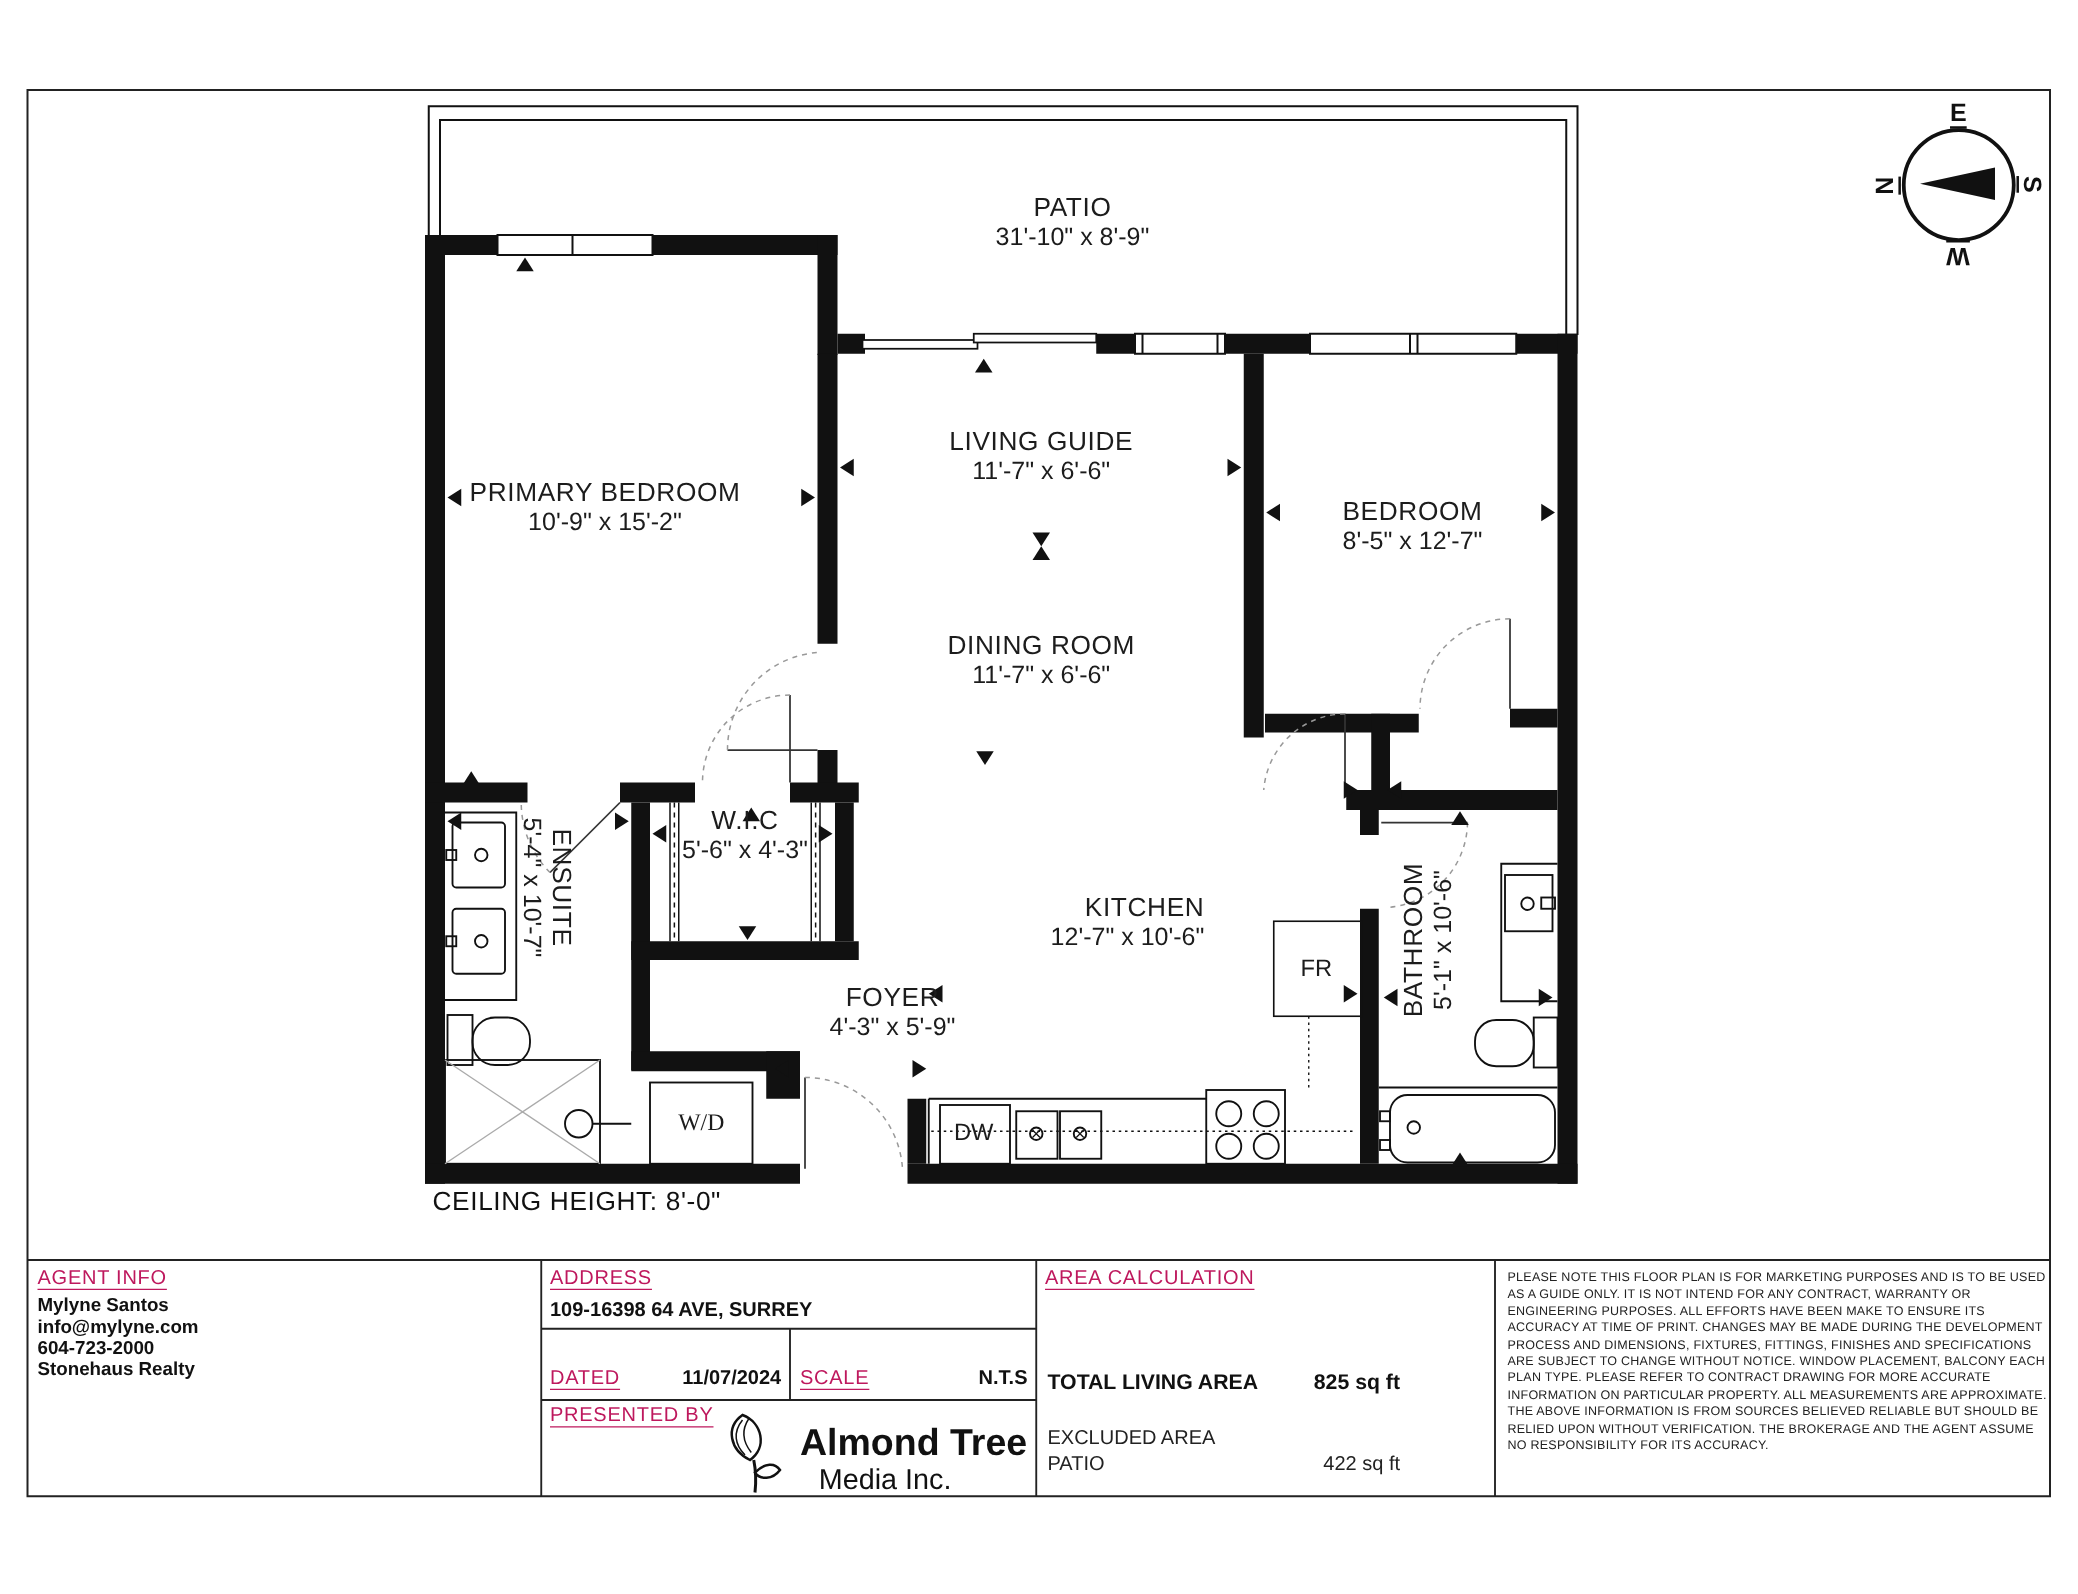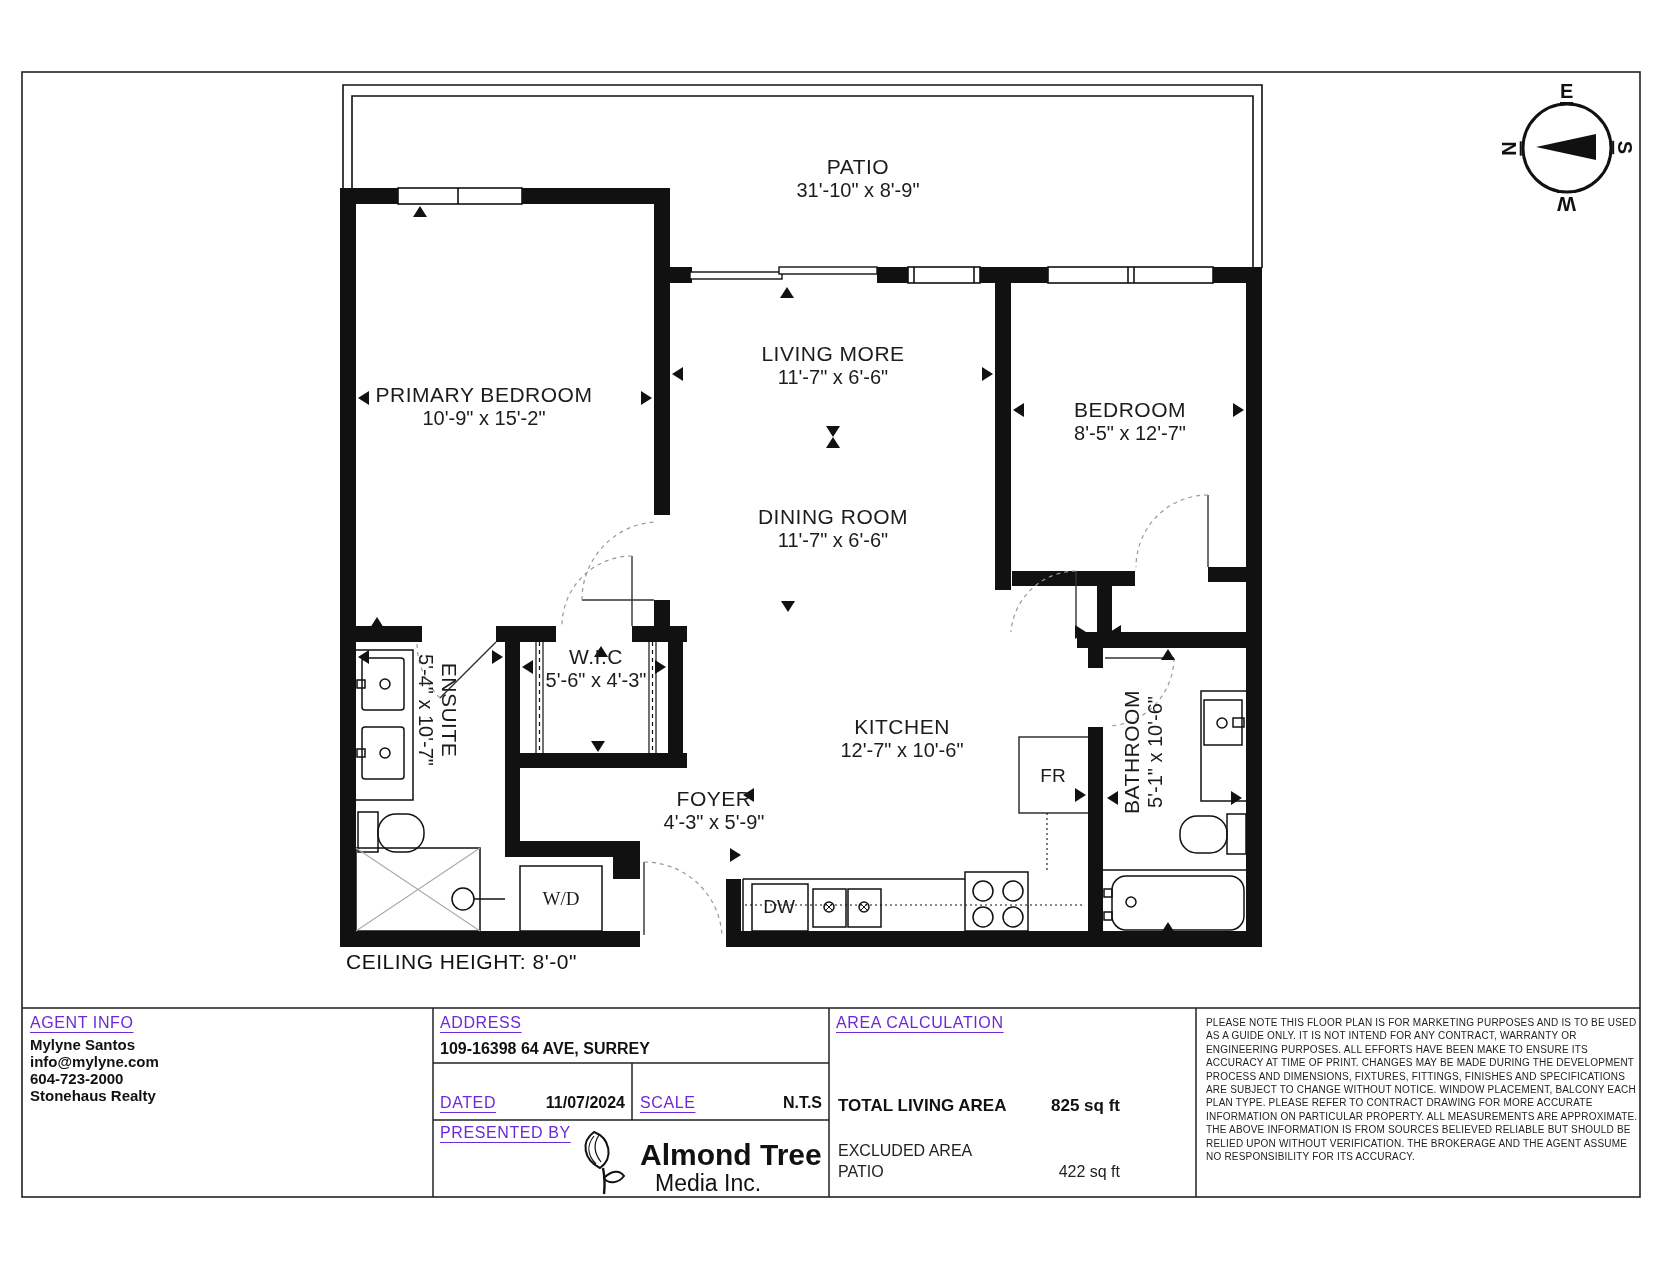--- a/index.html
+++ b/index.html
@@ -6,21 +6,21 @@
   body{width:1662px;height:1275px;position:relative;font-family:"Liberation Sans",sans-serif;color:#1c1c1c;overflow:hidden;}
   #plan-svg{position:absolute;left:0;top:0;}
   .rlabel{position:absolute;transform:translateX(-50%);text-align:center;white-space:nowrap;color:#1c1c1c;}
   .rlabel .nm{font-size:21px;letter-spacing:.5px;}
   .rlabel .dims{font-size:20px;}
   .rot90{transform:translate(-50%,-50%) rotate(90deg);}
   .rotm90{transform:translate(-50%,-50%) rotate(-90deg);}
   .fixlabel{position:absolute;transform:translate(-50%,-50%);font-size:19px;color:#1c1c1c;white-space:nowrap;}
   .ceiling{position:absolute;left:346px;top:950px;font-size:21px;letter-spacing:.5px;color:#111;}
   .compass-letter{position:absolute;font-size:20px;font-weight:600;color:#111;text-decoration:underline;text-underline-offset:4px;}
-  .uh{position:absolute;font-size:16px;letter-spacing:.6px;color:#6d28d9;text-decoration:underline;text-underline-offset:4px;white-space:nowrap;}
+  .uh{position:absolute;font-size:16px;letter-spacing:.6px;color:#be185d;text-decoration:underline;text-underline-offset:4px;white-space:nowrap;}
   .bv{position:absolute;font-weight:bold;font-size:16px;color:#111;white-space:nowrap;}
   .nv{position:absolute;font-size:16px;color:#222;white-space:nowrap;}
   .agent-lines{position:absolute;left:30px;top:1036px;font-size:15px;font-weight:bold;line-height:17px;color:#111;}
   .disclaimer{position:absolute;left:1206px;top:1016px;width:432px;font-size:10px;line-height:13.4px;letter-spacing:.2px;color:#222;}
   .logo-main{position:absolute;left:640px;top:1138px;font-size:30px;font-weight:bold;color:#111;white-space:nowrap;}
   .logo-sub{position:absolute;left:655px;top:1170px;font-size:23px;color:#111;white-space:nowrap;text-align:center;}
   .right16{text-align:right;width:120px;}
 </style>
 </head>
 <body>
@@ -228,21 +228,21 @@
   <div class="nm">PATIO</div>
   <div class="dims">31'-10" x 8'-9"</div>
 </div>
 
 <div class="rlabel" style="left:484px;top:383px;">
   <div class="nm">PRIMARY BEDROOM</div>
   <div class="dims">10'-9" x 15'-2"</div>
 </div>
 
 <div class="rlabel" style="left:833px;top:342px;">
-  <div class="nm">LIVING MORE</div>
+  <div class="nm">LIVING GUIDE</div>
   <div class="dims">11'-7" x 6'-6"</div>
 </div>
 
 <div class="rlabel" style="left:833px;top:505px;">
   <div class="nm">DINING ROOM</div>
   <div class="dims">11'-7" x 6'-6"</div>
 </div>
 
 <div class="rlabel" style="left:1130px;top:398px;">
   <div class="nm">BEDROOM</div>
@@ -252,21 +252,21 @@
 <div class="rlabel" style="left:596px;top:645px;">
   <div class="nm">W.I.C</div>
   <div class="dims">5'-6" x 4'-3"</div>
 </div>
 
 <div class="rlabel rot90" style="left:437px;top:710px;">
   <div class="nm">ENSUITE</div>
   <div class="dims">5'-4" x 10'-7"</div>
 </div>
 
-<div class="rlabel" style="left:902px;top:715px;">
+<div class="rlabel" style="left:902px;top:715px;text-align:right;">
   <div class="nm">KITCHEN</div>
   <div class="dims">12'-7" x 10'-6"</div>
 </div>
 
 <div class="rlabel" style="left:714px;top:787px;">
   <div class="nm">FOYER</div>
   <div class="dims">4'-3" x 5'-9"</div>
 </div>
 
 <div class="rlabel rotm90" style="left:1143px;top:752px;">

